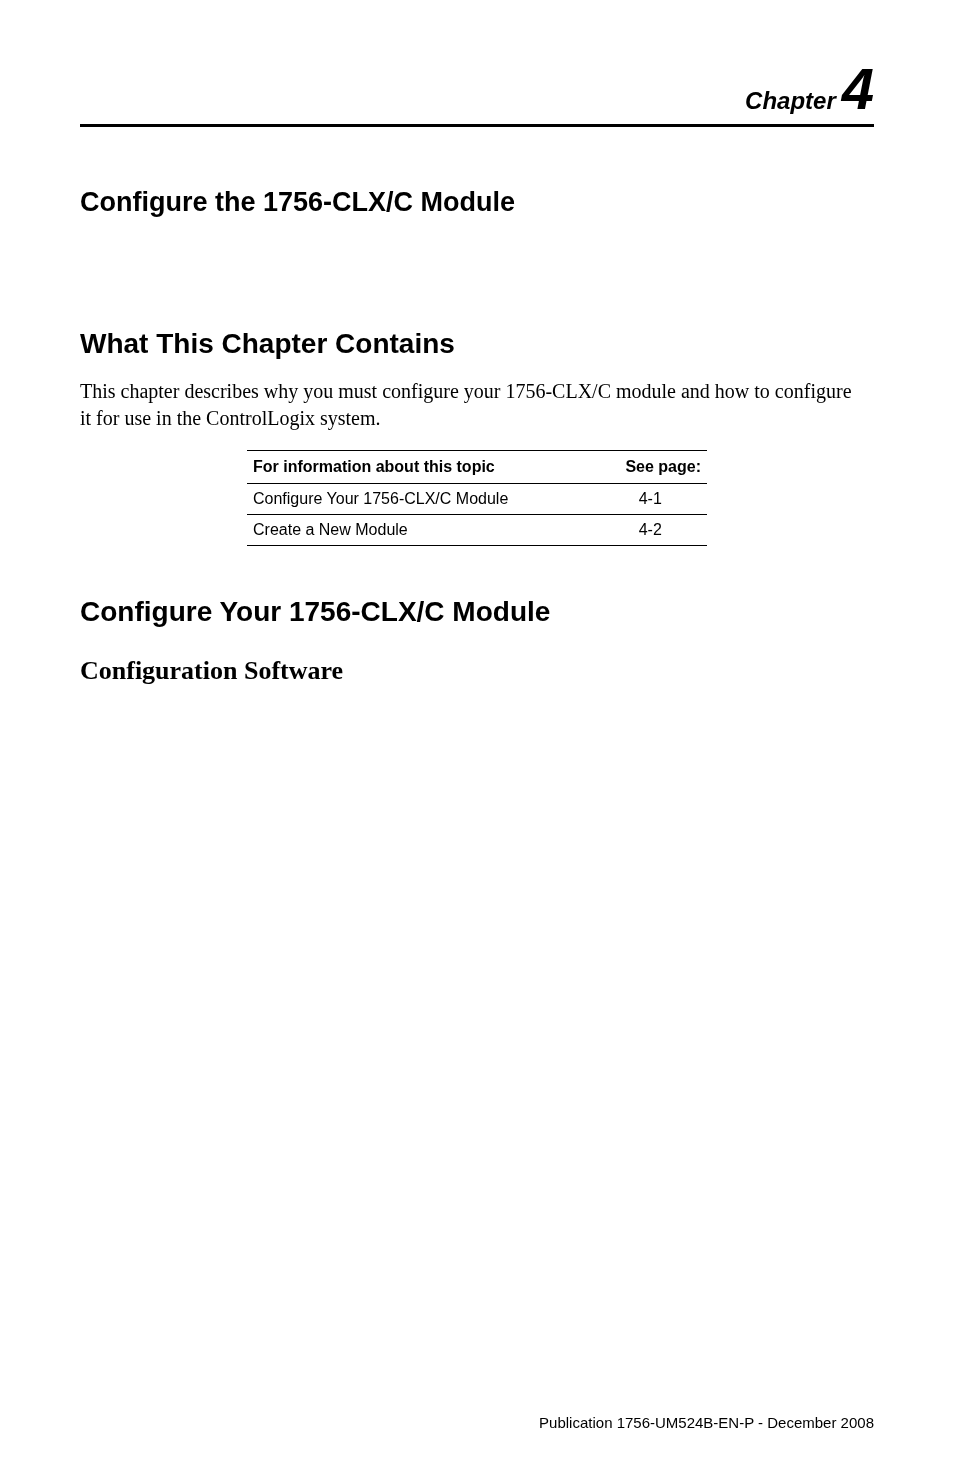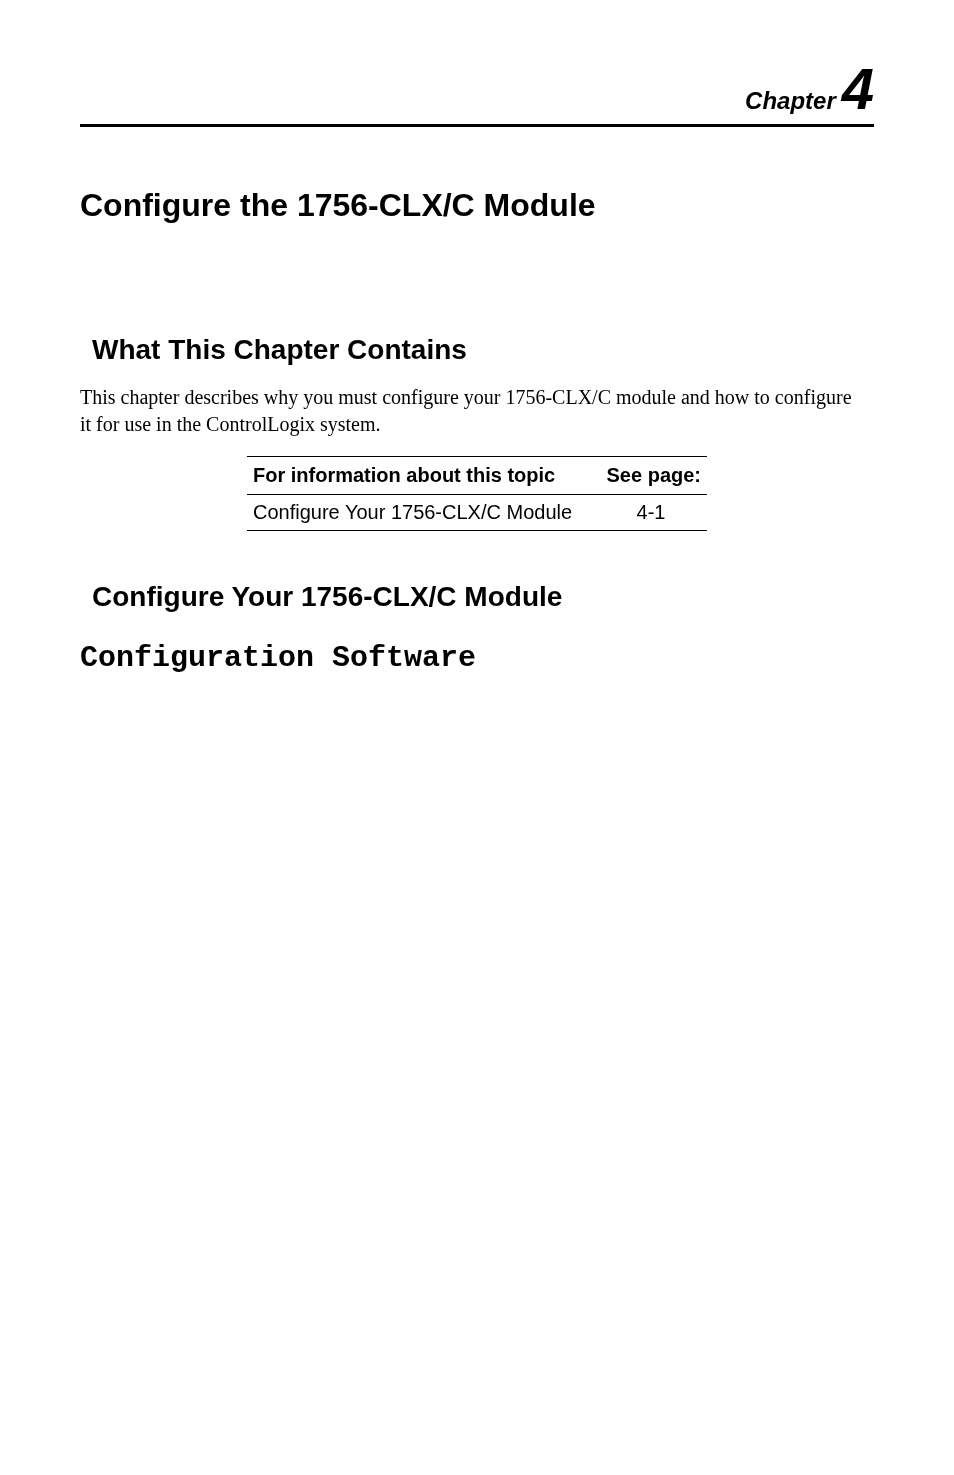--- a/index.html
+++ b/index.html
@@ -36,45 +36,45 @@
     vertical-align: baseline;
   }
   .hr-thick {
     border: none;
     border-top: 3px solid #000;
     margin: 0 0 60px 0;
   }
   h1.title {
     font-family: Arial, Helvetica, sans-serif;
     font-weight: bold;
-    font-size: 32px;
+    font-size: 27px;
     margin: 0 0 110px 0;
   }
   h2.section {
     font-family: Arial, Helvetica, sans-serif;
     font-weight: bold;
     font-size: 28px;
-    margin: 0 0 18px 12px;
+    margin: 0 0 18px 0;
   }
   h3.subsection {
-    font-family: Liberation Mono, monospace;
+    font-family: Liberation Serif, serif;
     font-weight: bold;
-    font-size: 30px;
+    font-size: 26px;
     margin: 28px 0 14px 0;
   }
   p.body {
     font-size: 20px;
     line-height: 1.35;
     margin: 0 16px 18px 0;
   }
   .topic-table {
     width: 460px;
     margin: 8px auto 50px auto;
     font-family: Arial, Helvetica, sans-serif;
-    font-size: 20px;
+    font-size: 16px;
     border-collapse: collapse;
   }
   .topic-table th {
     font-weight: bold;
     text-align: left;
     padding: 7px 6px;
     border-top: 1.5px solid #000;
     border-bottom: 1.5px solid #000;
   }
   .topic-table th.page-col {
@@ -115,21 +115,26 @@
       <tr>
         <th>For information about this topic</th>
         <th class="page-col">See page:</th>
       </tr>
     </thead>
     <tbody>
       <tr>
         <td>Configure Your 1756-CLX/C Module</td>
         <td class="page-col">4-1</td>
       </tr>
+      <tr>
+        <td>Create a New Module</td>
+        <td class="page-col">4-2</td>
+      </tr>
     </tbody>
   </table>
 
   <h2 class="section">Configure Your 1756-CLX/C Module</h2>
 
   <h3 class="subsection">Configuration Software</h3>
 
+  <div class="footer">Publication 1756-UM524B-EN-P - December 2008</div>
 
 </div>
 
 </body></html>

